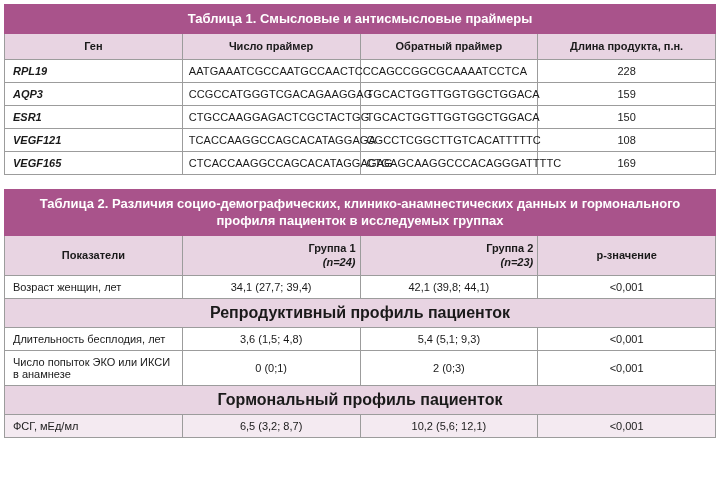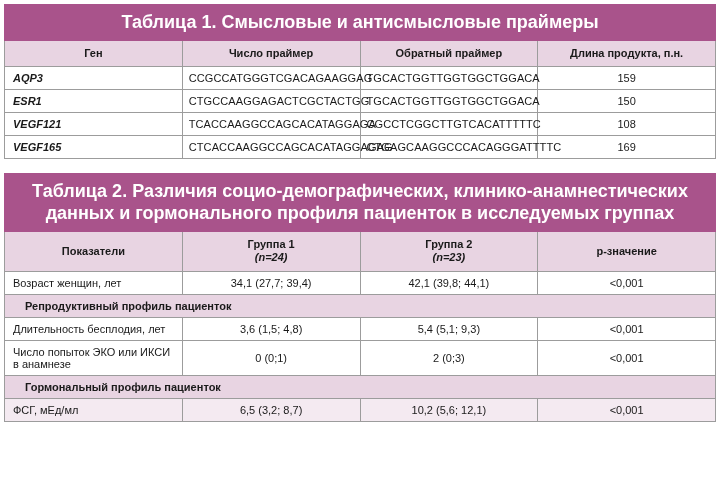--- a/index.html
+++ b/index.html
@@ -24,21 +24,21 @@
   }
   table {
     border-collapse: collapse;
     width: 712px;
     table-layout: fixed;
   }
   .caption {
     background: #a9538b;
     color: #ffffff;
     font-weight: bold;
-    font-size: 18px;
+    font-size: 13px;
     text-align: center;
     padding: 6px 10px;
     line-height: 1.25;
     border: 1px solid #a9538b;
     margin-left: 24px;
   }
   .hdr td, .hdr th {
     background: #e8d4e2;
     font-weight: bold;
     text-align: center;
@@ -72,57 +72,63 @@
   .t1 .c2 { width: 247px; }
   .t1 .c3 { width: 140px; }
 
   .t2 .d0 { width: 300px; }
   .t2 .d1 { width: 140px; }
   .t2 .d2 { width: 140px; }
   .t2 .d3 { width: 132px; }
 
   .section-row td {
     background: #e8d4e2;
-    text-align: left;
-    font-weight: bold;
-    font-size: 11px;
-    padding: 5px 20px;
+    text-align: center;
+    font-weight: bold;
+    font-size: 16px;
+    padding: 5px 0;
   }
   .rowlabel {
     text-align: left;
     padding-left: 8px;
   }
   .tinted td {
     background: #f4eaf1;
   }
   .spacer {
     height: 14px;
   }
   .sub {
     font-style: italic;
   }
-  .hdr .two-line { line-height: 1.25; }
+  .hdr .two-line { line-height: 1.25; text-align: right; }
 </style>
 </head>
 <body>
 
 <div class="page">
 
   <table class="t1">
     <tbody>
       <tr>
         <td class="caption" colspan="4">Таблица 1. Смысловые и антисмысловые праймеры</td>
       </tr>
       <tr class="hdr">
         <td class="c0">Ген</td>
         <td class="c1">Число праймер</td>
         <td class="c2">Обратный праймер</td>
         <td class="c3">Длина продукта, п.н.</td>
       </tr>
 
+      <tr>
+        <td class="gene">RPL19</td>
+        <td class="mono-seq">AATGAAATCGCCAATGCCAACTCC</td>
+        <td class="mono-seq">CAGCCGGCGCAAAATCCTCA</td>
+        <td class="num">228</td>
+      </tr>
       <tr>
         <td class="gene">AQP3</td>
         <td class="mono-seq">CCGCCATGGGTCGACAGAAGGAG</td>
         <td class="mono-seq">TGCACTGGTTGGTGGCTGGACA</td>
         <td class="num">159</td>
       </tr>
       <tr>
         <td class="gene">ESR1</td>
         <td class="mono-seq">CTGCCAAGGAGACTCGCTACTGG</td>
         <td class="mono-seq">TGCACTGGTTGGTGGCTGGACA</td>

